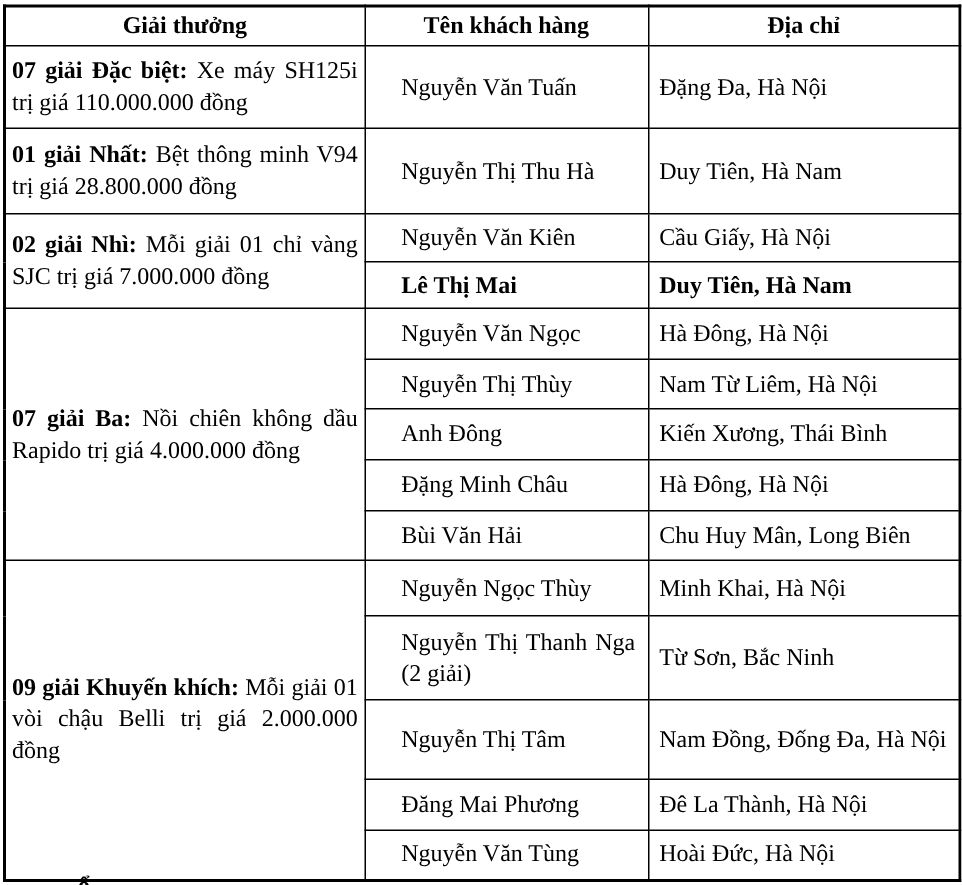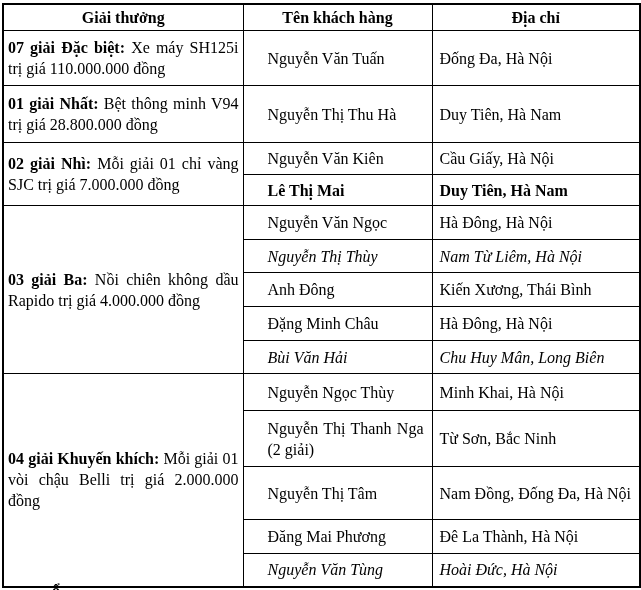--- a/index.html
+++ b/index.html
@@ -49,21 +49,21 @@
     text-align: justify;
   }
 
   
   tr.h26 { height: 26px; }
   tr.h55 { height: 55px; }
   tr.h57 { height: 57px; }
   tr.h32 { height: 32px; }
   tr.h31 { height: 31px; font-weight: bold; }
   tr.h34 { height: 34px; }
-  tr.h33 { height: 33px; font-style: italic; }
+  tr.h33 { height: 33px; }
   tr.h37 { height: 37px; }
   tr.h56 { height: 56px; }
   tr.h53 { height: 53px; }
 
   .cutoff {
     position: absolute;
     left: 52px;
     top: 583px;
     width: 30px;
     height: 7px;
@@ -89,21 +89,21 @@
       <th>Giải thưởng</th>
       <th>Tên khách hàng</th>
       <th>Địa chỉ</th>
     </tr>
 
     <tr class="h55">
       <td class="prize">
         <span class="pb">07 giải Đặc biệt:</span><span> Xe máy SH125i trị giá 110.000.000 đồng</span>
       </td>
       <td class="name">Nguyễn Văn Tuấn</td>
-      <td class="addr">Đống Đa, Hà Nội</td>
+      <td class="addr">Đặng Đa, Hà Nội</td>
     </tr>
 
     <tr class="h57">
       <td class="prize">
         <span class="pb">01 giải Nhất:</span><span> Bệt thông minh V94 trị giá 28.800.000 đồng</span>
       </td>
       <td class="name">Nguyễn Thị Thu Hà</td>
       <td class="addr">Duy Tiên, Hà Nam</td>
     </tr>
 
@@ -114,21 +114,21 @@
       <td class="name">Nguyễn Văn Kiên</td>
       <td class="addr">Cầu Giấy, Hà Nội</td>
     </tr>
     <tr class="h31">
       <td class="name">Lê Thị Mai</td>
       <td class="addr">Duy Tiên, Hà Nam</td>
     </tr>
 
     <tr class="h34">
       <td class="prize" rowspan="5">
-        <span class="pb">03 giải Ba:</span><span> Nồi chiên không dầu Rapido trị giá 4.000.000 đồng</span>
+        <span class="pb">07 giải Ba:</span><span> Nồi chiên không dầu Rapido trị giá 4.000.000 đồng</span>
       </td>
       <td class="name">Nguyễn Văn Ngọc</td>
       <td class="addr">Hà Đông, Hà Nội</td>
     </tr>
     <tr class="h33">
       <td class="name">Nguyễn Thị Thùy</td>
       <td class="addr">Nam Từ Liêm, Hà Nội</td>
     </tr>
     <tr class="h34">
       <td class="name">Anh Đông</td>
@@ -138,21 +138,21 @@
       <td class="name">Đặng Minh Châu</td>
       <td class="addr">Hà Đông, Hà Nội</td>
     </tr>
     <tr class="h33">
       <td class="name">Bùi Văn Hải</td>
       <td class="addr">Chu Huy Mân, Long Biên</td>
     </tr>
 
     <tr class="h37">
       <td class="prize" rowspan="5">
-        <span class="pb">04 giải Khuyến khích:</span><span> Mỗi giải 01 vòi chậu Belli trị giá 2.000.000 đồng</span>
+        <span class="pb">09 giải Khuyến khích:</span><span> Mỗi giải 01 vòi chậu Belli trị giá 2.000.000 đồng</span>
       </td>
       <td class="name">Nguyễn Ngọc Thùy</td>
       <td class="addr">Minh Khai, Hà Nội</td>
     </tr>
     <tr class="h56">
       <td class="name">Nguyễn Thị Thanh Nga (2 giải)</td>
       <td class="addr">Từ Sơn, Bắc Ninh</td>
     </tr>
     <tr class="h53">
       <td class="name">Nguyễn Thị Tâm</td>

